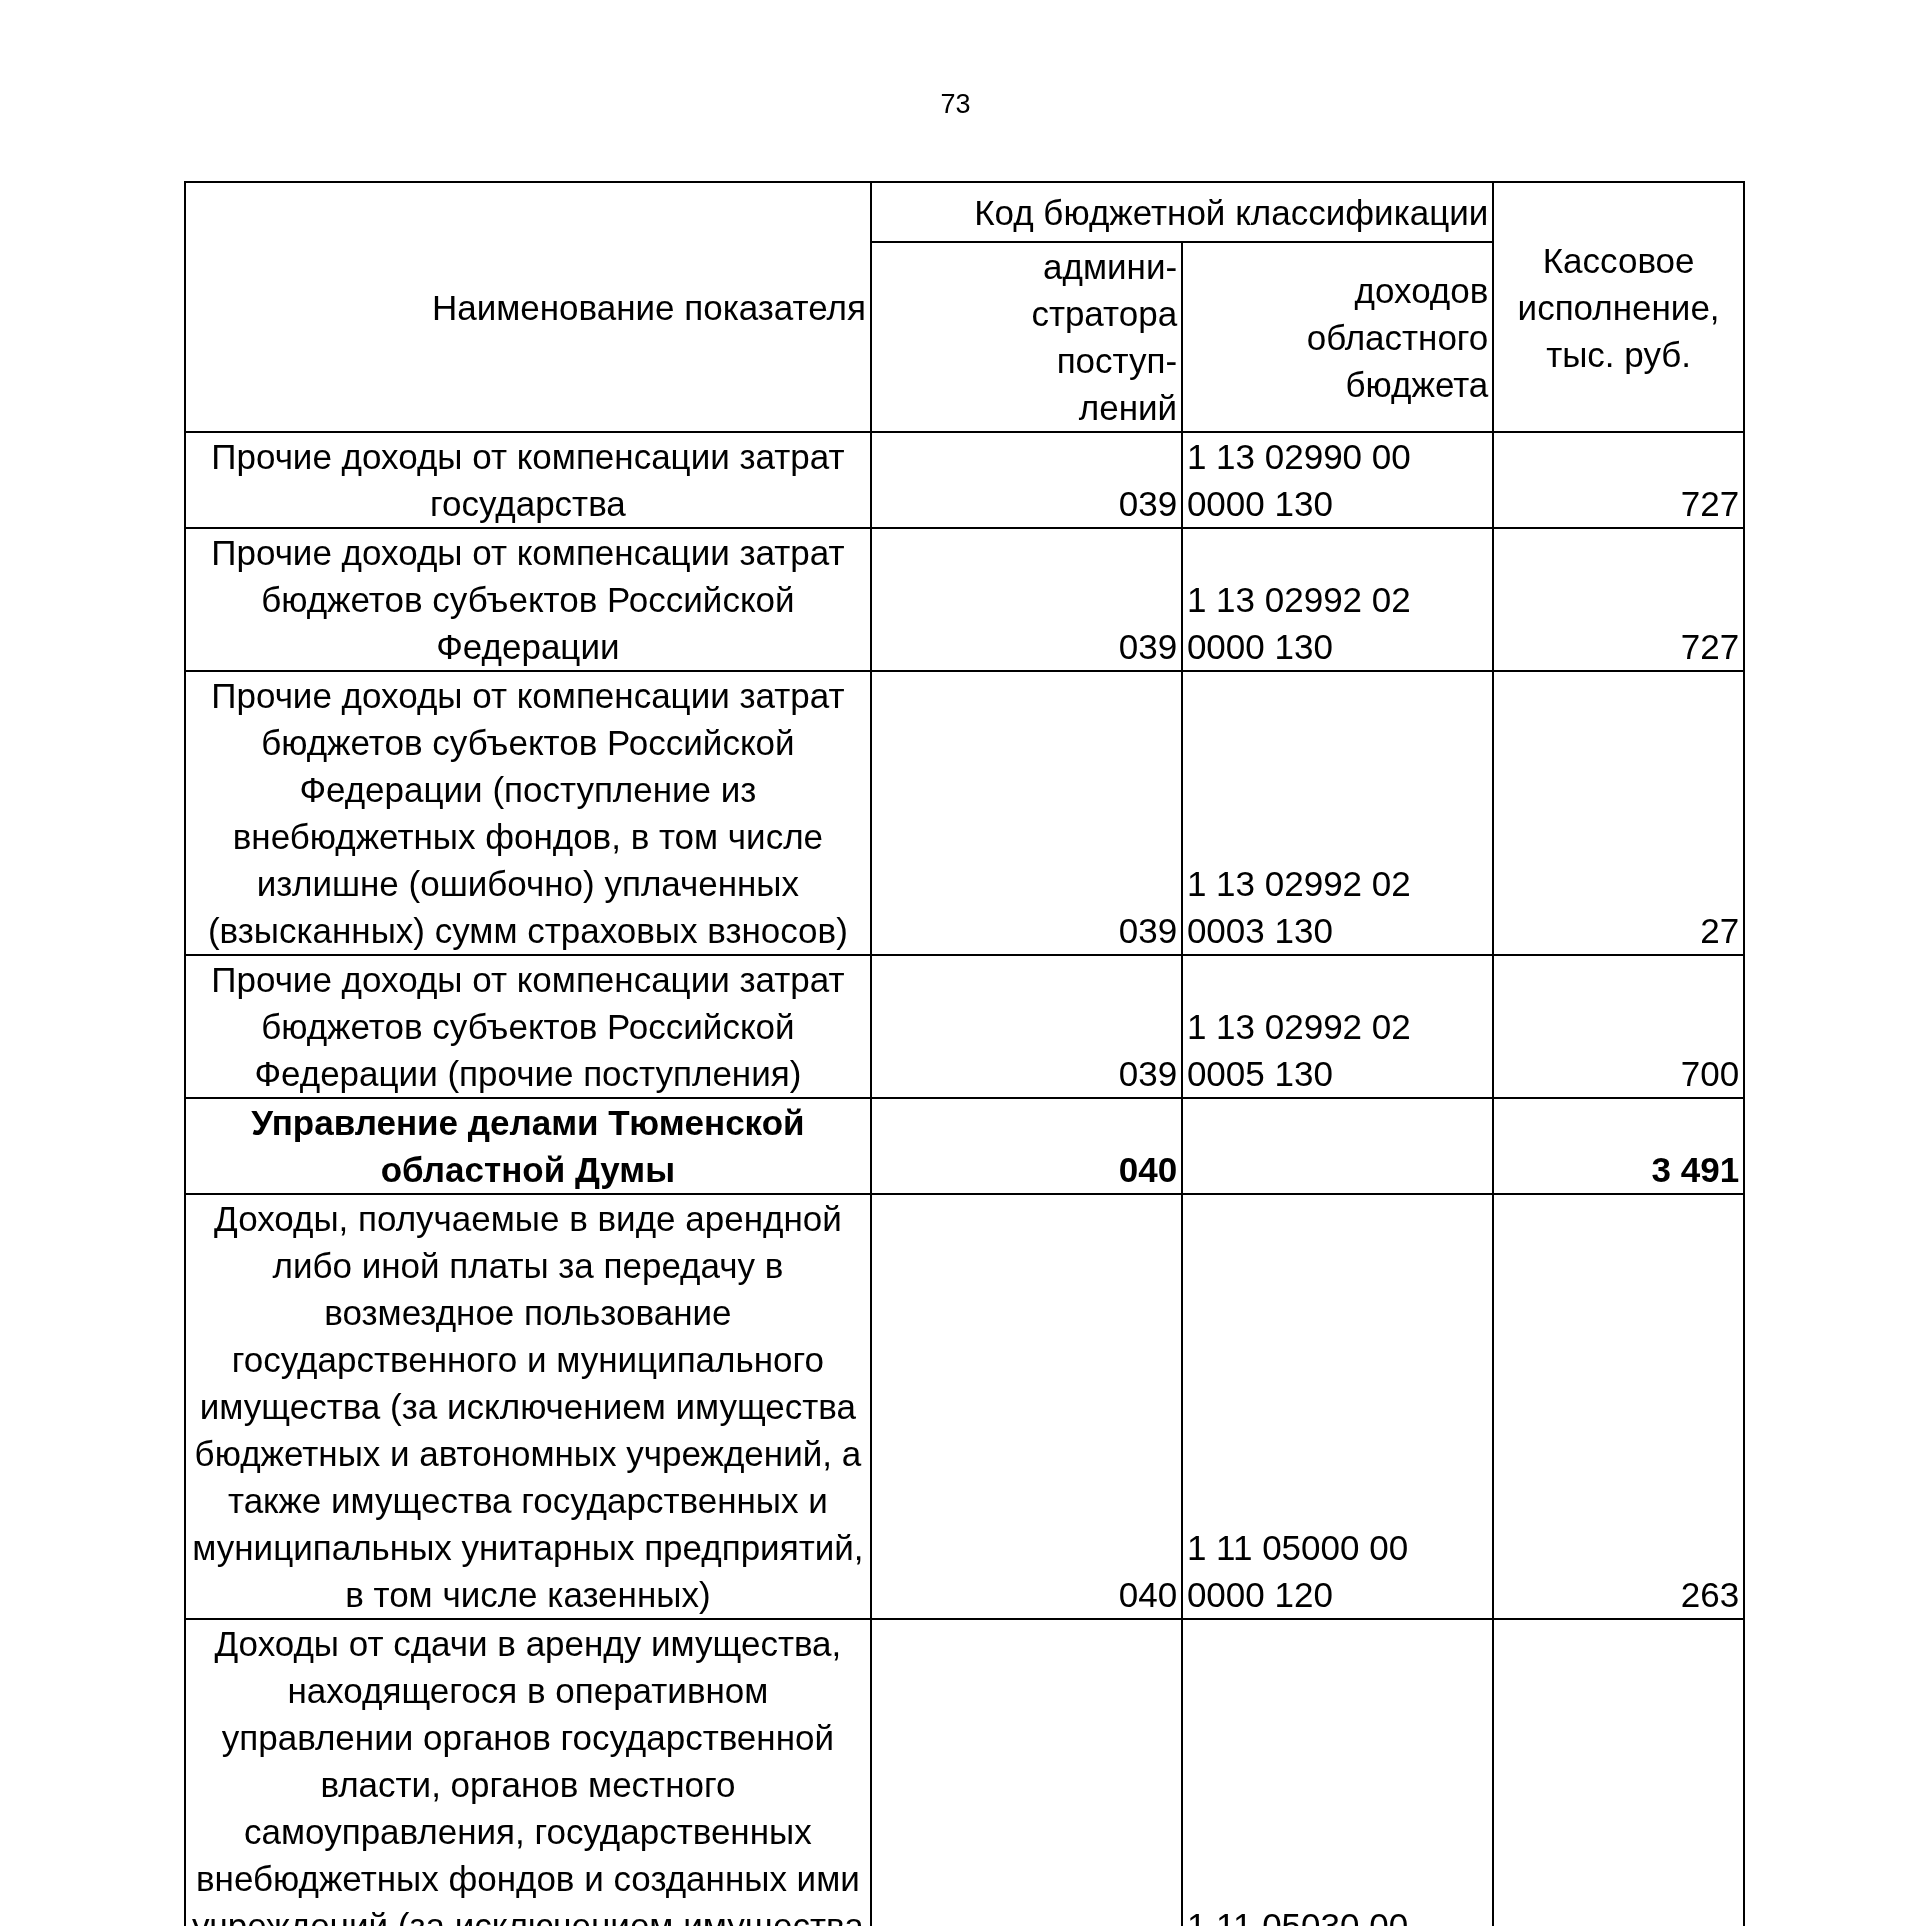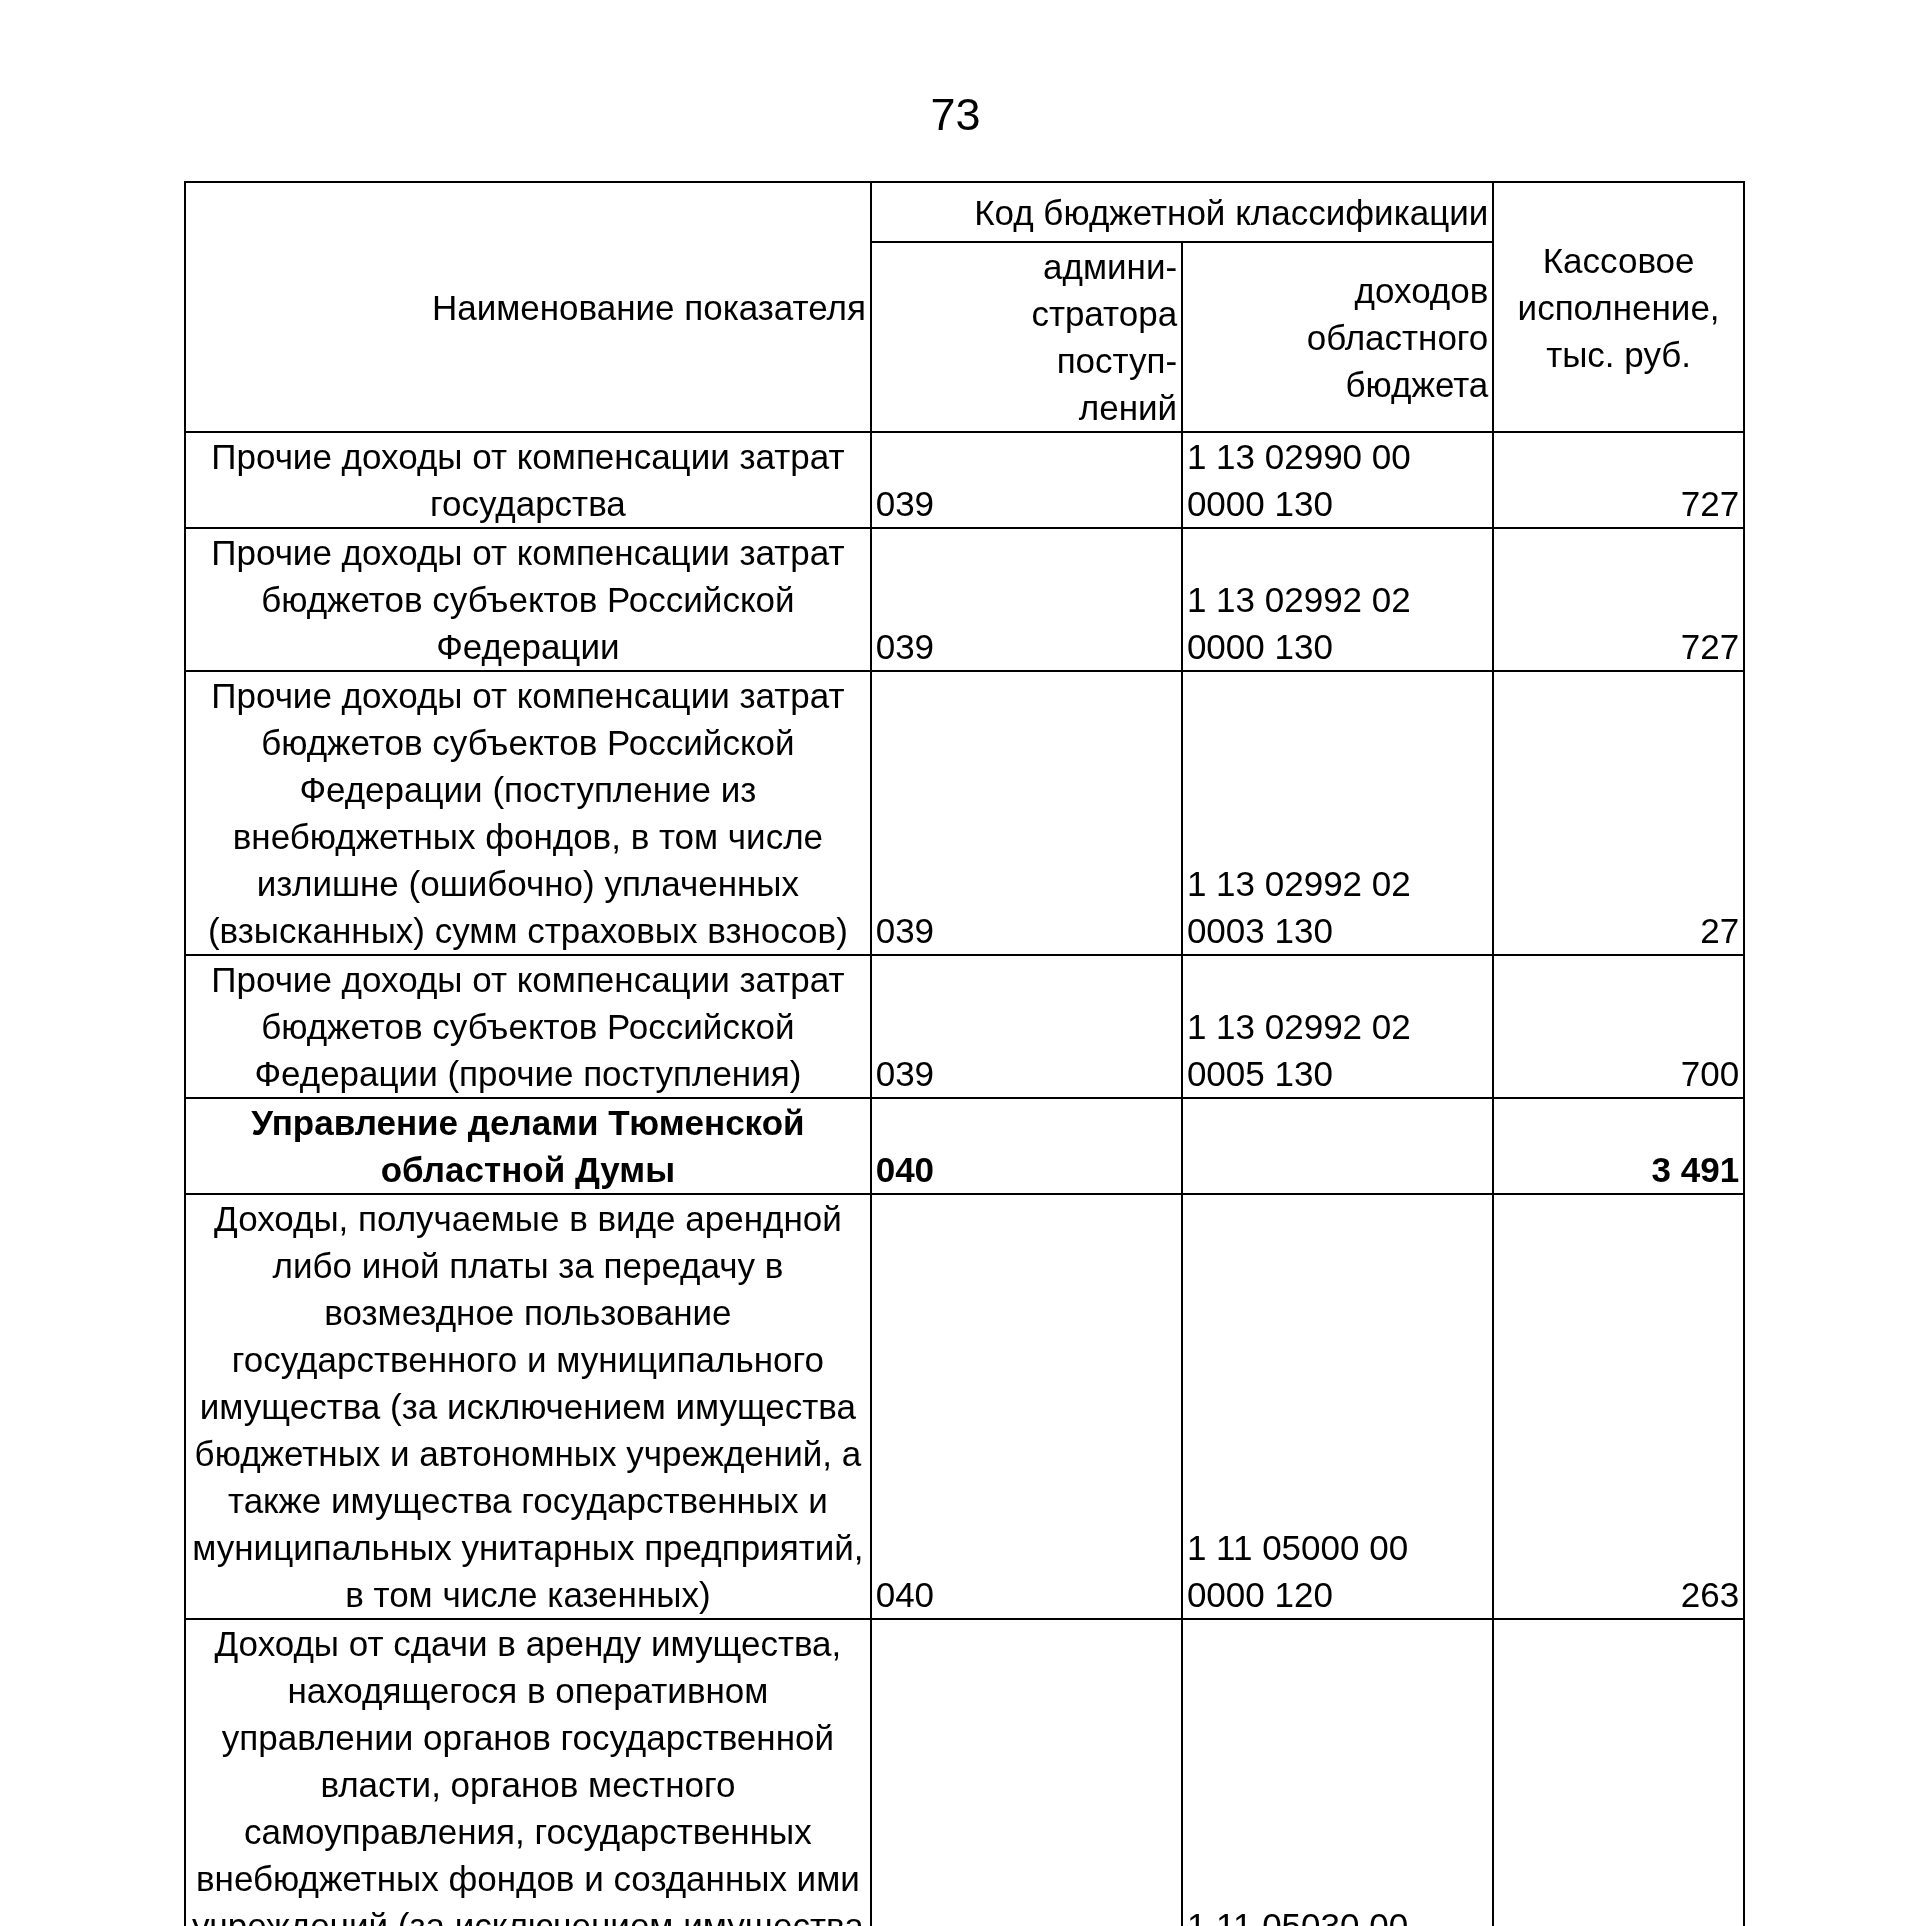--- a/index.html
+++ b/index.html
@@ -1,22 +1,22 @@
 <!DOCTYPE html>
 <html style="font-size:6.2px"><head>
   <meta charset="utf-8">
   <style>
     html, body { margin: 0; padding: 0; background: #ffffff; }
     body { width: 1911px; height: 2703px; position: relative; font-family: "Liberation Sans", sans-serif; color: #000; }
-    .page-number { position: absolute; top: 89px; left: 0; width: 100%; text-align: center; font-size: 45px; }
+    .page-number { position: absolute; top: 89px; left: 0; width: 100%; text-align: center; font-size: 27px; }
     table.budget { position: absolute; left: 184px; top: 181px; width: 1561px; border-collapse: collapse; table-layout: fixed; font-size: 35px; line-height: 47px; }
     table.budget td, table.budget th { border: 2.3px solid #000; padding: 0 3.9px; vertical-align: bottom; font-weight: normal; }
     table.budget th { vertical-align: middle; text-align: right; }
     .c-name { width: 676px; text-align: center; }
-    .c-admin { width: 187px; text-align: left; }
+    .c-admin { width: 187px; text-align: right; }
     .c-code { width: 447px; text-align: left; }
     .c-amount { width: 241px; text-align: right; border-radius: 13px; }
     tr.bold td { font-weight: bold; margin-top: 40px; }
     th.hdr-code { height: 58px; }
     th.hdr-sub { height: 185px; }
   </style>
 </head>
 <body>
 
 <div class="page-number">73</div>

